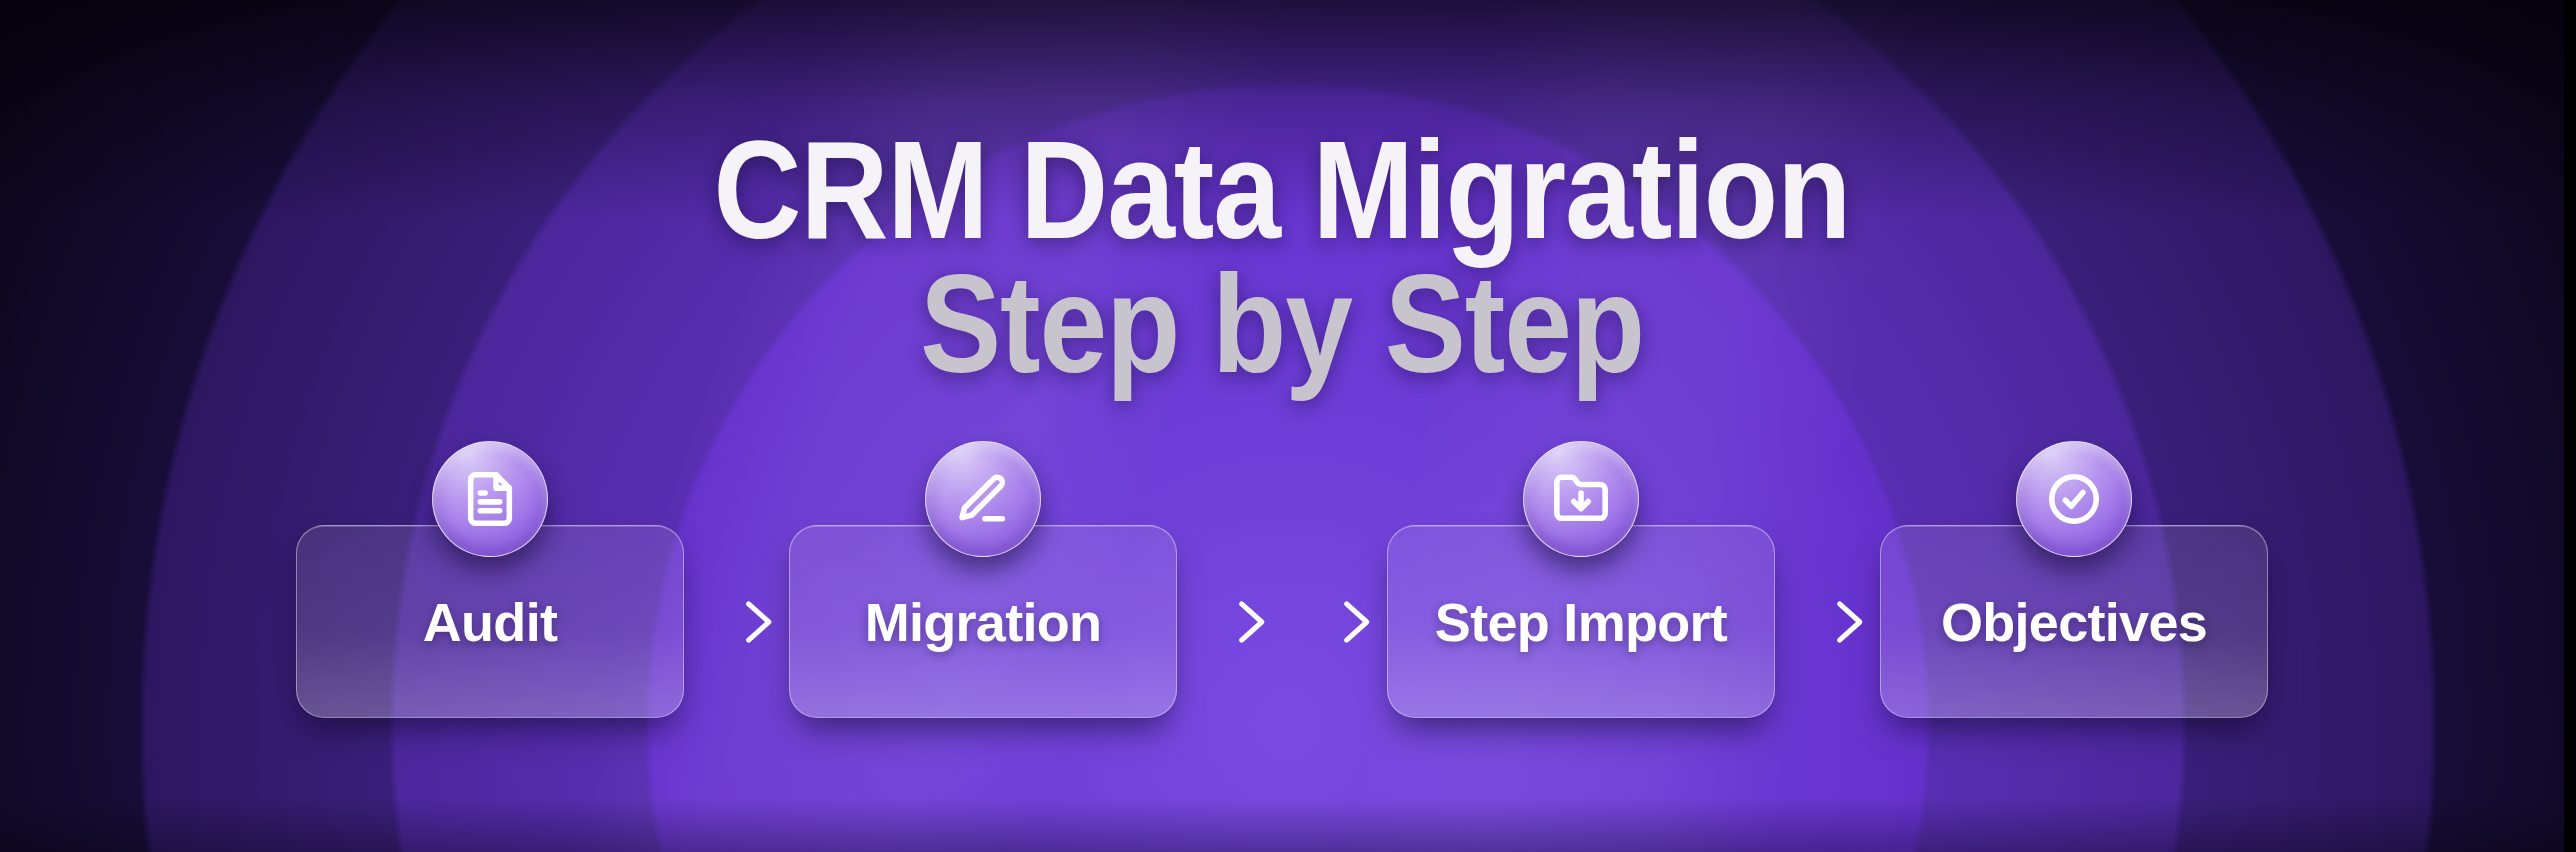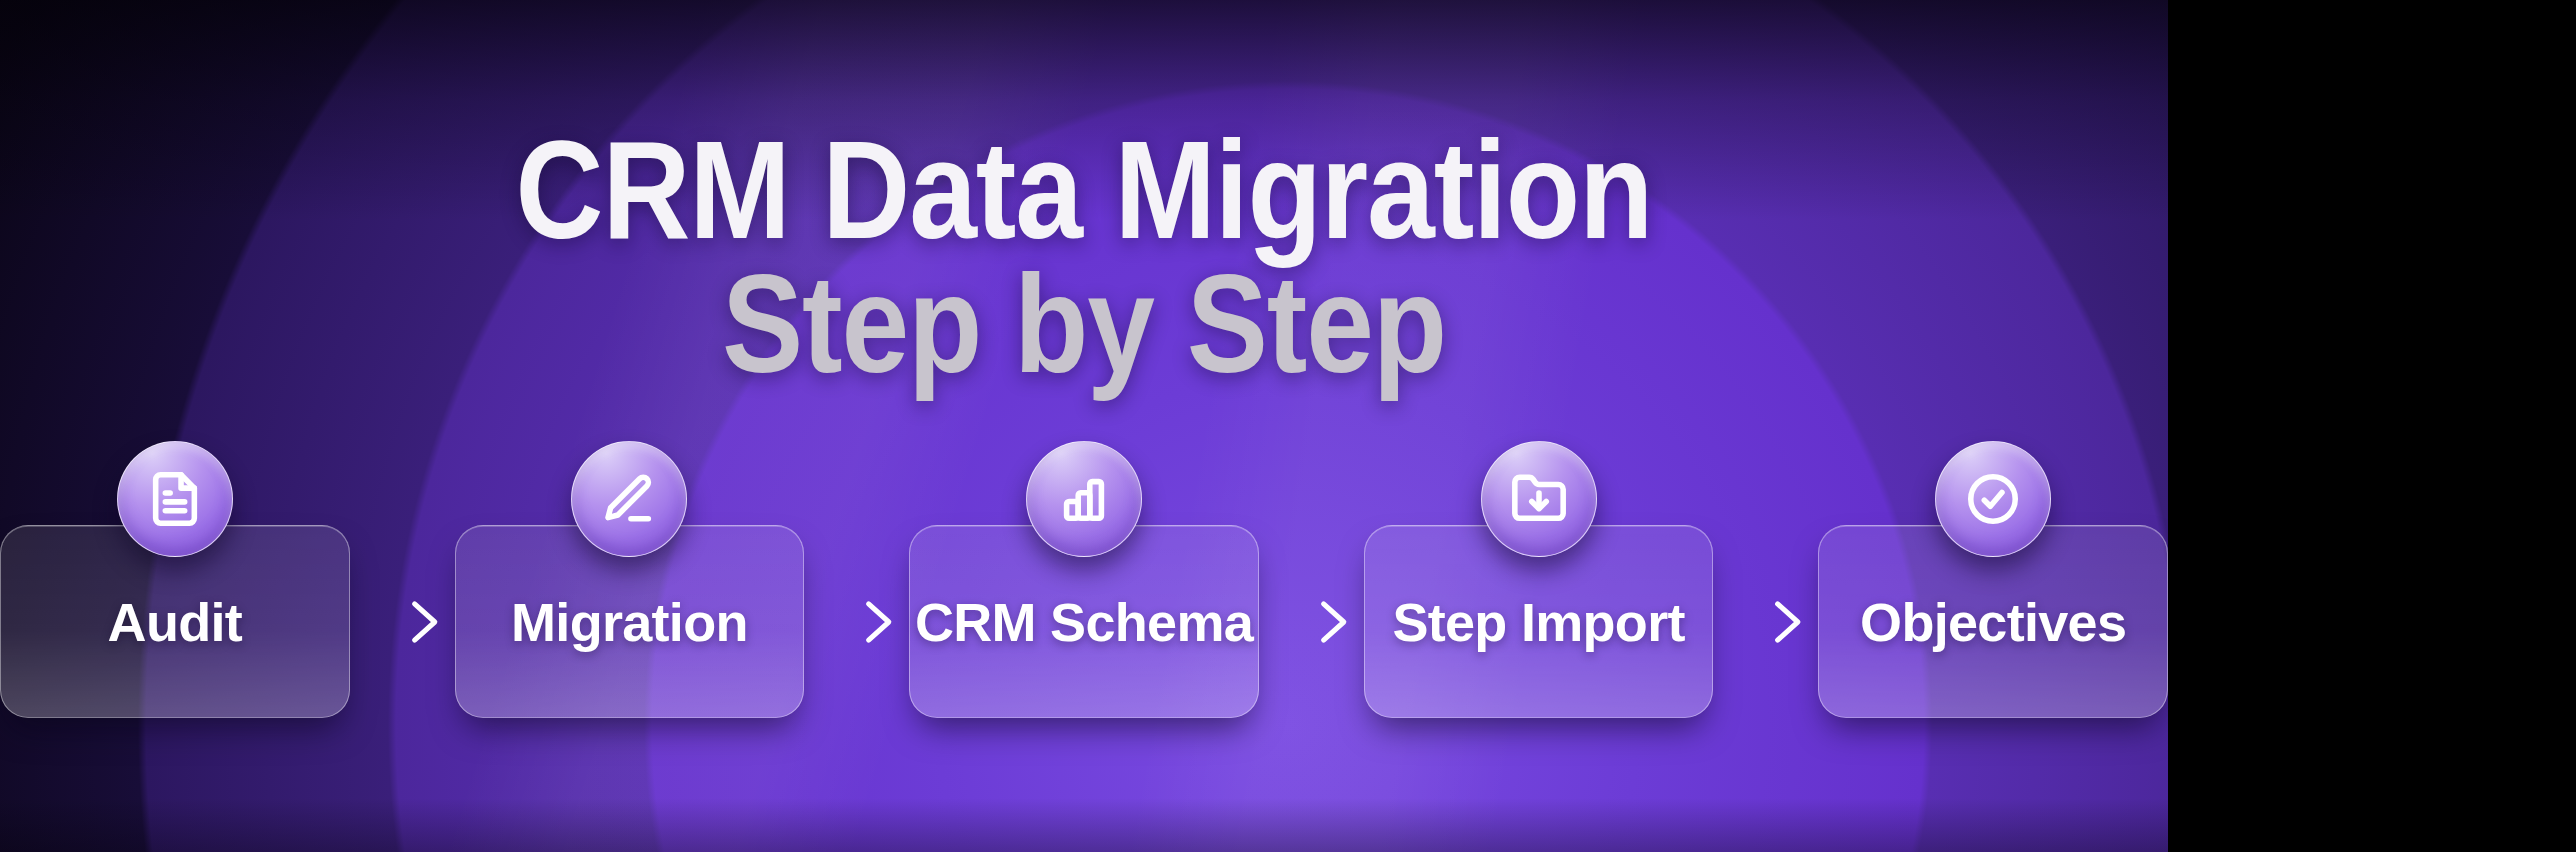--- a/index.html
+++ b/index.html
@@ -1,21 +1,21 @@
 <!DOCTYPE html>
 <html style="font-size:10.7px"><head>
 <meta charset="utf-8">
 <style>
   html,body{margin:0;padding:0;}
   body{
     width:2576px;height:853px;overflow:hidden;background:#000;
     font-family:"Liberation Sans", sans-serif;
   }
   .stage{
-    position:relative;width:2168px;height:853px;overflow:hidden;
+    position:relative;width:2564px;height:853px;overflow:hidden;
     background:
       radial-gradient(circle 1744px at 1288px 725px,
         #7a4be2 0px,
         #6c3cd6 349px,
         #6531cd 636px,
         #582eb2 644px,
         #4c279c 892px,
         #3a1f7a 900px,
         #2c1760 1142px,
         #180d38 1150px,
@@ -135,32 +135,20 @@
       </div>
     </div>
 
     <div class="arrow">
       <svg viewBox="0 0 156 110">
         <line x1="18" y1="55" x2="118" y2="55" stroke="url(#arrowGrad)" stroke-width="7" stroke-linecap="round"></line>
         <polyline points="96,28 126,55 96,82" fill="none" stroke="#ffffff" stroke-width="7.5" stroke-linecap="round" stroke-linejoin="round"></polyline>
       </svg>
     </div>
 
-    <div class="step">
-      <div class="card">
-        <span class="label">CRM Schema</span>
-      </div>
-      <div class="badge">
-        <svg viewBox="0 0 24 24" class="icon-stroke">
-          <rect x="4.8" y="13" width="4.8" height="7" rx="1"></rect>
-          <rect x="9.6" y="9.4" width="4.8" height="10.6" rx="1"></rect>
-          <rect x="14.4" y="4.8" width="4.8" height="15.2" rx="1"></rect>
-        </svg>
-      </div>
-    </div>
 
     <div class="arrow">
       <svg viewBox="0 0 156 110">
         <line x1="18" y1="55" x2="118" y2="55" stroke="url(#arrowGrad)" stroke-width="7" stroke-linecap="round"></line>
         <polyline points="96,28 126,55 96,82" fill="none" stroke="#ffffff" stroke-width="7.5" stroke-linecap="round" stroke-linejoin="round"></polyline>
       </svg>
     </div>
 
     <div class="step">
       <div class="card">

